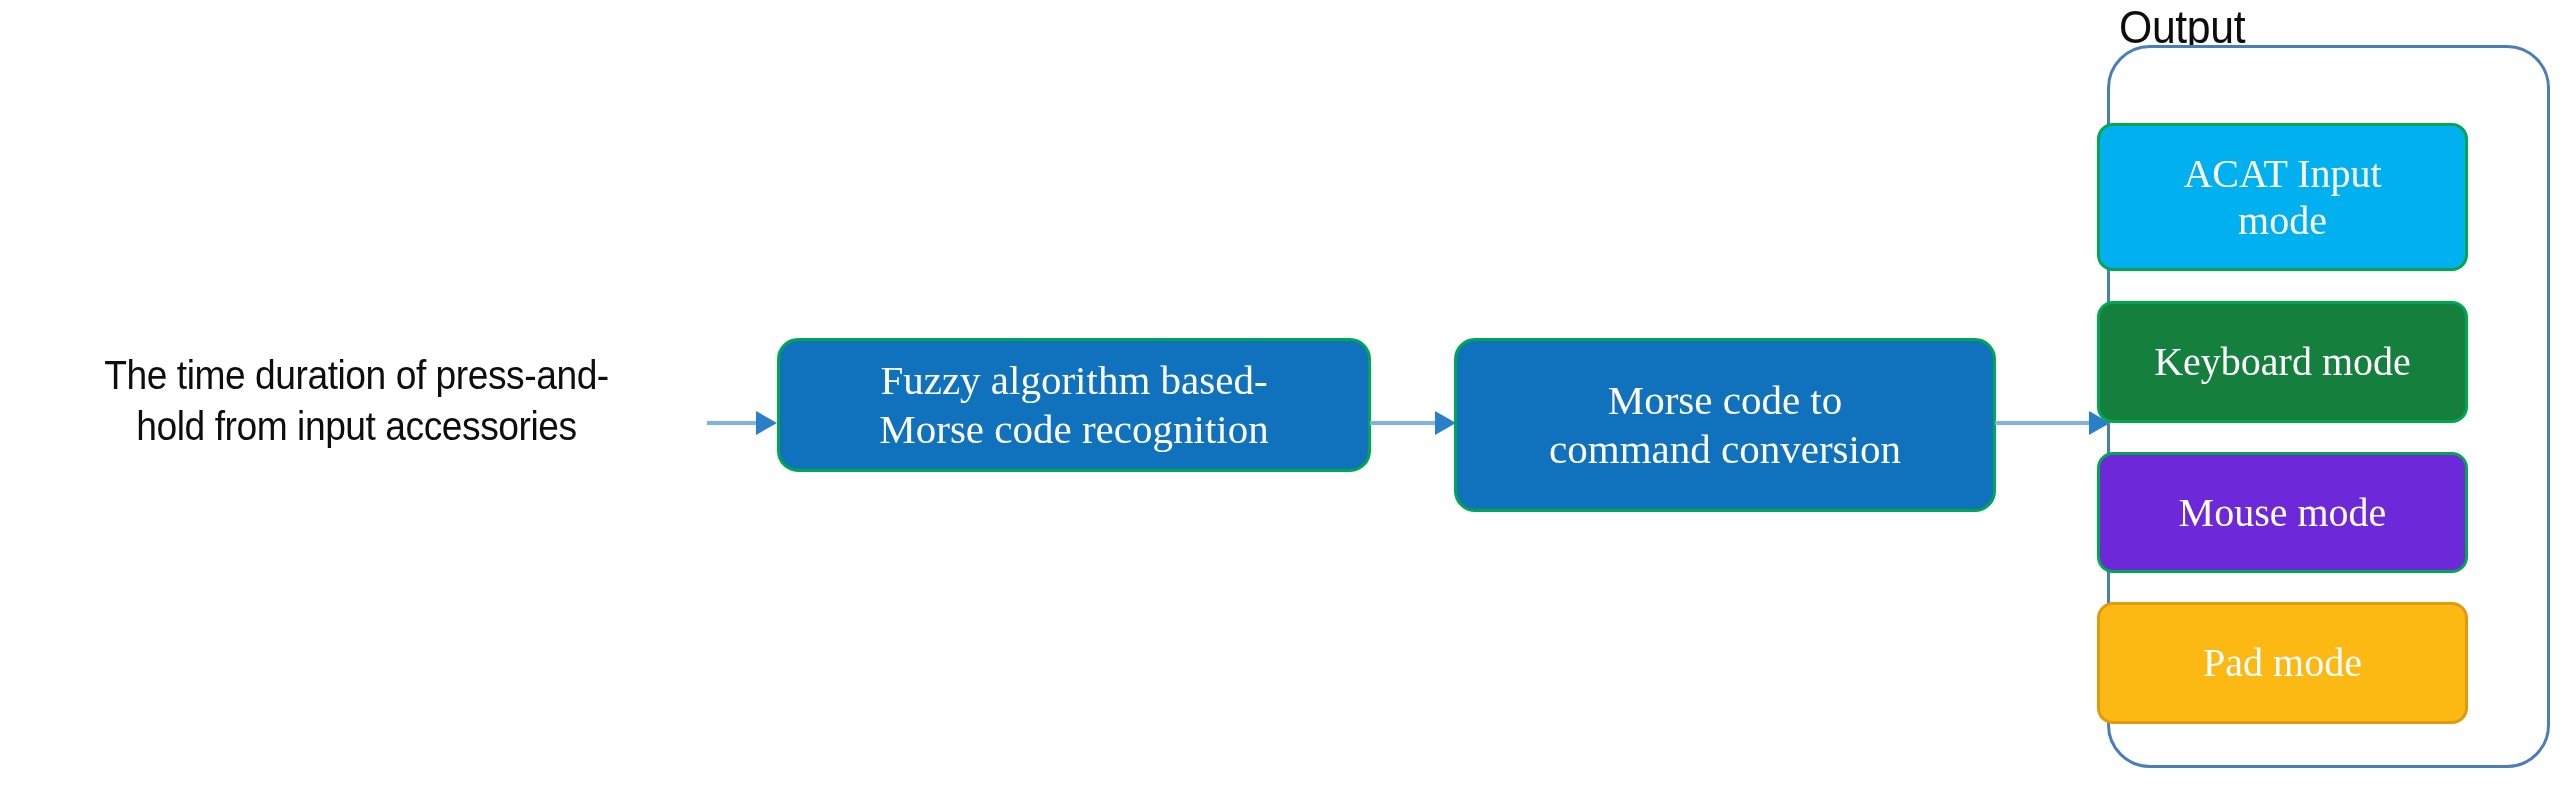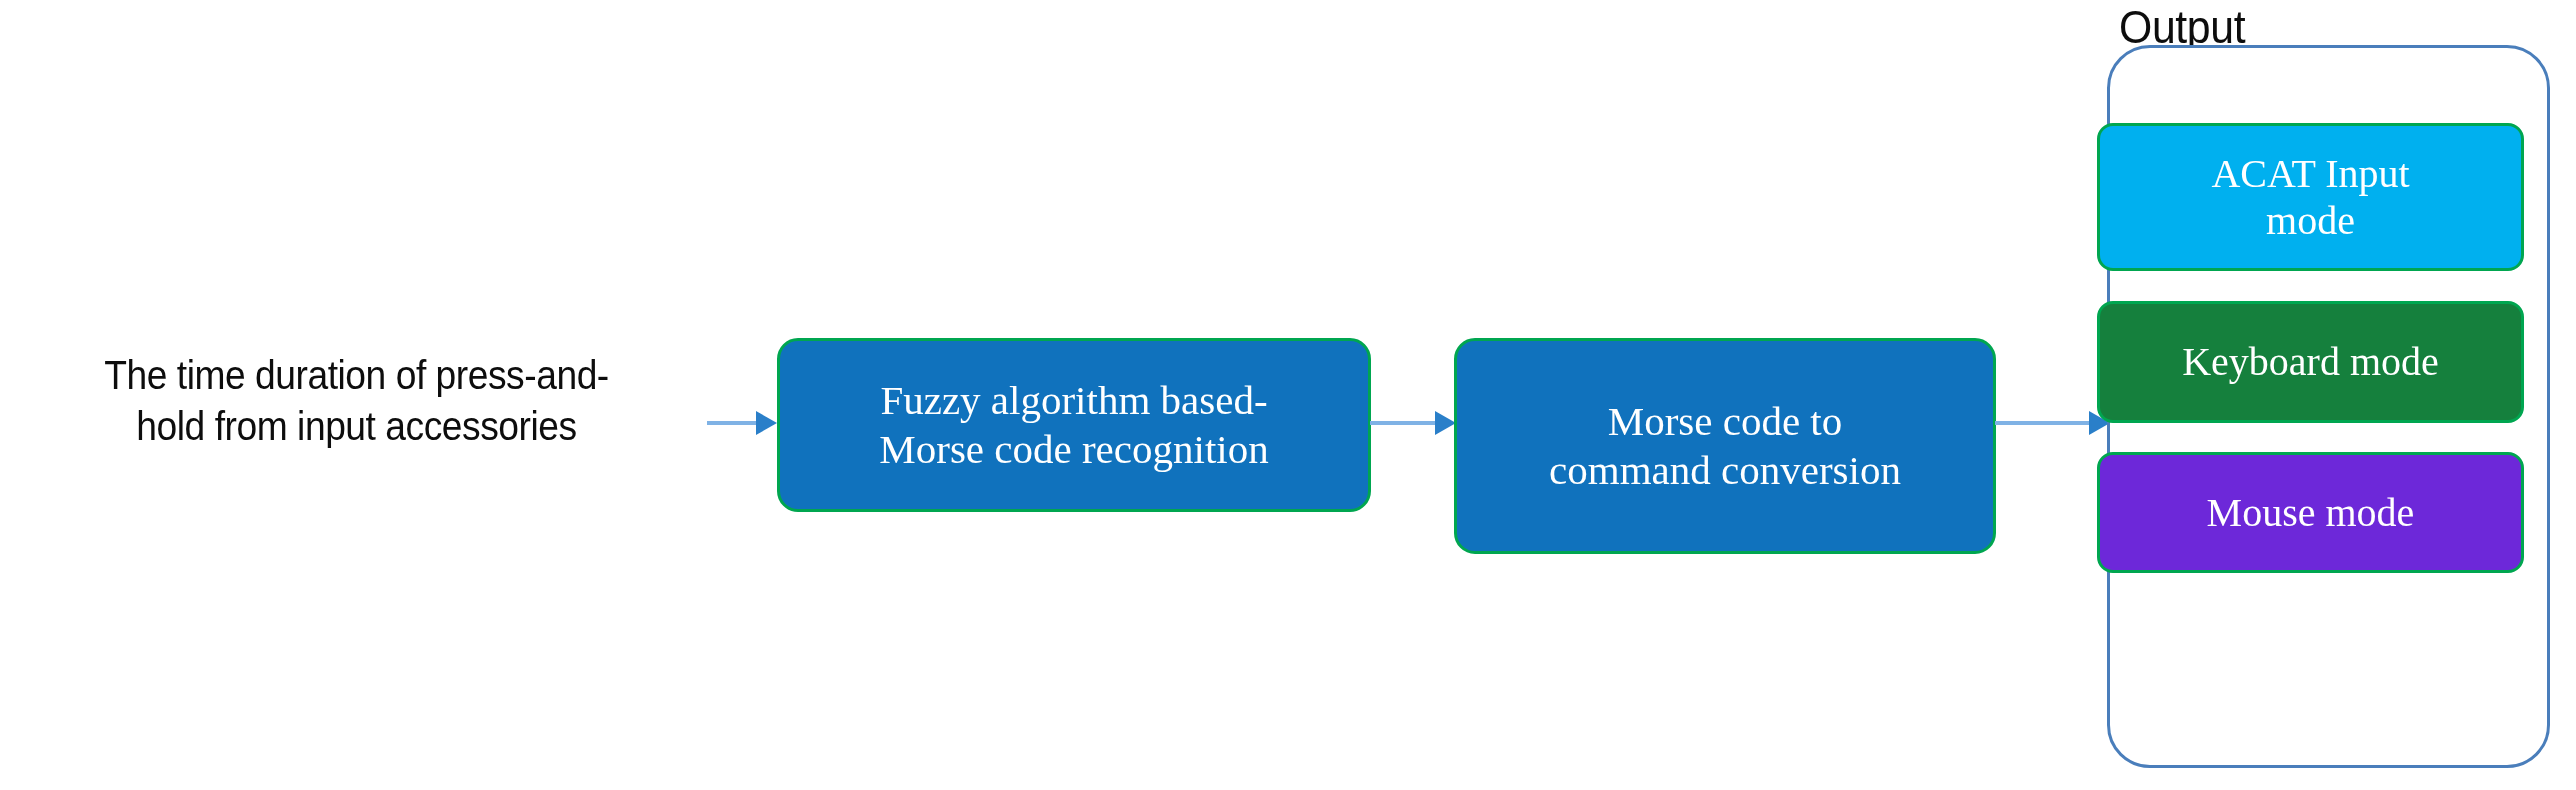--- a/index.html
+++ b/index.html
@@ -35,22 +35,22 @@
     align-items:center;
     justify-content:center;
     color:#ffffff;
     font-family:"Liberation Serif",serif;
     font-size:41px;
     line-height:1.2;
     text-align:center;
     white-space:pre-line;
     padding:0 8px;
   }
-  #proc-1{ left:777px;  top:338px; width:594px; height:174px; }
-  #proc-2{ left:1454px; top:338px; width:542px; height:216px; }
+  #proc-1{ left:777px;  top:338px; width:594px; height:134px; }
+  #proc-2{ left:1454px; top:338px; width:542px; height:174px; }
 
   
   .arrow{ position:absolute; height:24px; }
   .arrow .shaft{
     position:absolute; left:0; top:10.4px; height:4px;
     background:#7fb2e5;
   }
   .arrow .head{
     position:absolute; top:0; width:0; height:0;
     border-top:12px solid transparent;
@@ -86,21 +86,21 @@
     width:443px; height:723px;
     border:3.2px solid #4a7ebb;
     border-radius:43px;
     box-sizing:border-box;
     background:#ffffff;
   }
 
   .mode-box{
     position:absolute;
     left:2097px;
-    width:427px;
+    width:371px;
     box-sizing:border-box;
     display:flex;
     align-items:center;
     justify-content:center;
     color:#ffffff;
     font-family:"Liberation Serif",serif;
     font-size:40px;
     line-height:1.18;
     text-align:center;
     white-space:pre-line;
@@ -160,15 +160,16 @@
 
   <div id="output-container"></div>
 
   <div class="mode-box" id="mode-acat">ACAT Input
 mode</div>
 
   <div class="mode-box" id="mode-keyboard">Keyboard mode</div>
 
   <div class="mode-box" id="mode-mouse">Mouse mode</div>
 
+  <div class="mode-box" id="mode-pad">Pad mode</div>
 
 </div>
 
 
 </body></html>

